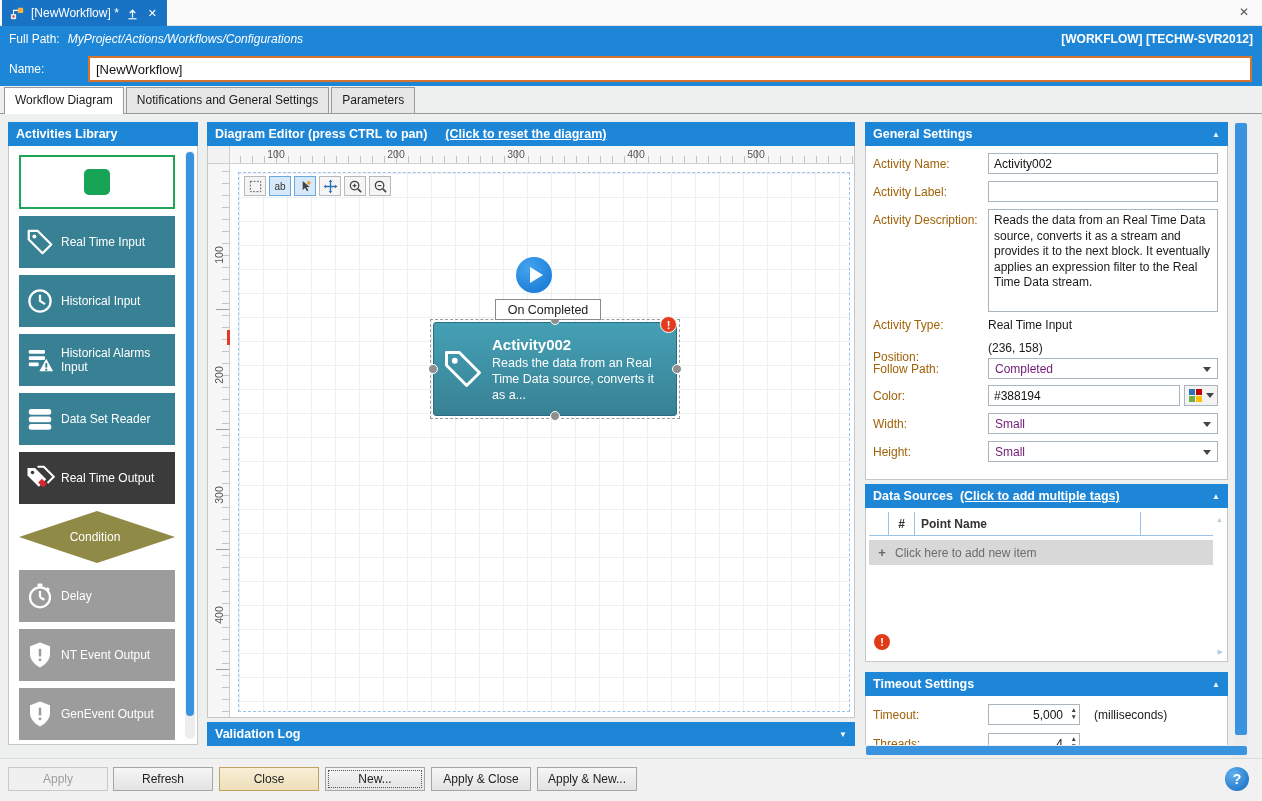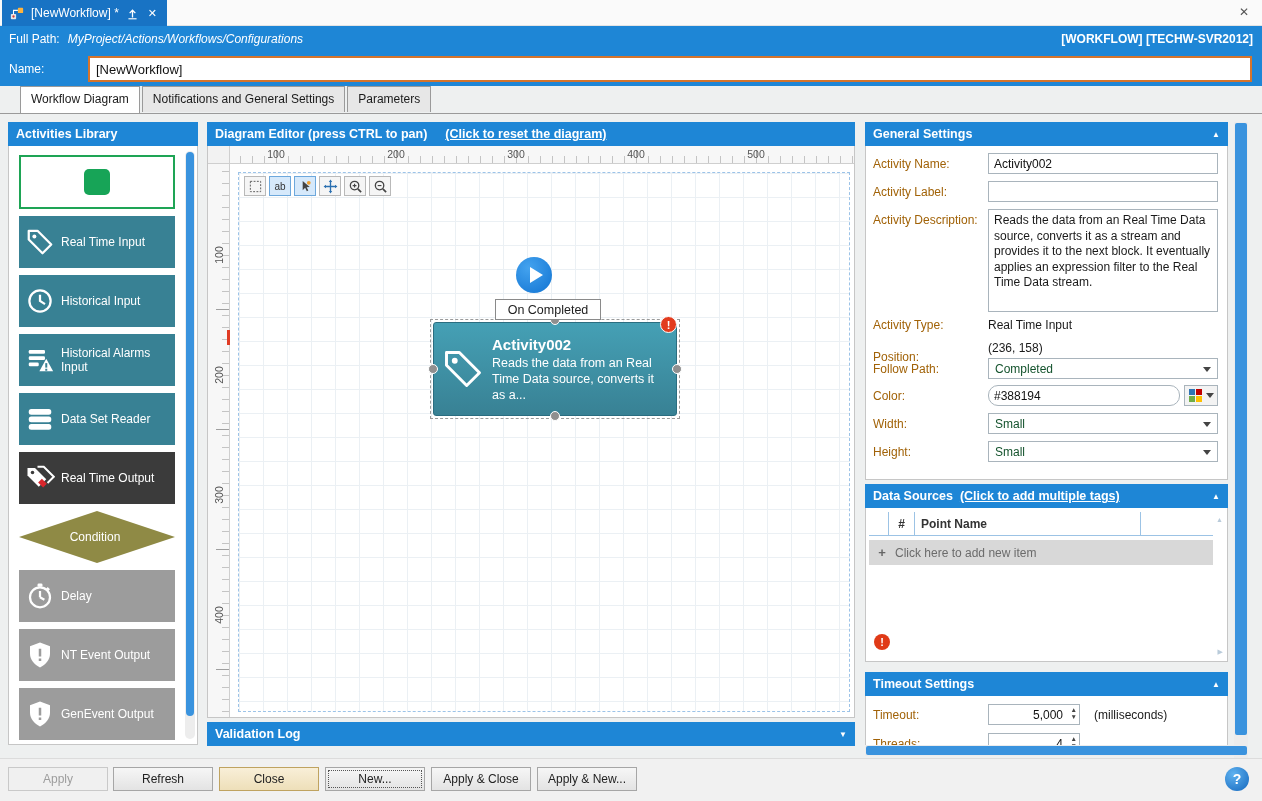--- a/index.html
+++ b/index.html
@@ -16,21 +16,21 @@
 
 .pathbar{position:absolute;left:0;top:26px;width:100%;height:26px;background:#1e86d6;color:#fff;display:flex;align-items:center;font-size:12px;padding:0 9px}
 .pb-label{margin-right:8px}
 .pb-value{font-style:italic}
 .pb-context{margin-left:auto;font-weight:bold}
 .namebar{position:absolute;left:0;top:52px;width:100%;height:34px;background:#1e86d6;color:#fff;font-size:12px}
 .name-label{position:absolute;left:9px;top:10px}
 .name-input{position:absolute;left:88px;top:4px;width:1164px;height:26px;border:2px solid #d5742c;background:#fff;font-size:13px;padding:0 6px;font-family:inherit;color:#111}
 
 
-.tabstrip{position:absolute;left:0;top:86px;width:100%;height:28px;background:#eef0f0;border-bottom:1px solid #9a9a9a;display:flex;align-items:flex-start;padding-left:20px}
+.tabstrip{position:absolute;left:0;top:86px;width:100%;height:28px;background:#eef0f0;border-bottom:1px solid #9a9a9a;display:flex;align-items:center;padding-left:4px}
 .tab{font-size:12px;padding:5px 10px 6px;border:1px solid #9a9a9a;border-bottom:none;background:#e7e7e7;margin-right:2px;color:#1a1a1a;cursor:pointer;white-space:nowrap}
 .tab.active{background:#fff;position:relative;margin-bottom:-1px;padding-bottom:7px}
 
 
 .phead{height:24px;background:#1e86d6;color:#fff;font-size:12.5px;font-weight:bold;display:flex;align-items:center;padding:0 8px;position:relative}
 .phead .chev{position:absolute;right:8px;font-size:8px;font-weight:normal;cursor:pointer}
 .phead .hlink{text-decoration:underline;cursor:pointer;margin-left:18px;font-weight:bold}
 .pbody{position:absolute;left:0;top:24px;right:0;bottom:0;background:#fff;border:1px solid #c6c6c6;border-top:none}
 
 
@@ -81,21 +81,21 @@
 
 
 .vlog{position:absolute;left:207px;top:722px;width:648px;height:24px}
 
 
 .gs-panel{position:absolute;left:865px;top:122px;width:363px;height:358px}
 .gs-label{position:absolute;left:7px;font-size:12px;color:#a16207}
 .gs-input{position:absolute;left:122px;width:230px;height:21px;border:1px solid #a9b4bc;font-size:12px;padding:0 5px;font-family:inherit;background:#fff;color:#111}
 .gs-textarea{position:absolute;left:122px;top:63px;width:230px;height:103px;border:1px solid #a9b4bc;font-size:12px;line-height:1.3;padding:3px 5px;font-family:inherit;resize:none;color:#1a1a1a;overflow:hidden}
 .gs-text{position:absolute;left:122px;font-size:12px;color:#1a1a1a}
-.gs-select{position:absolute;left:122px;width:230px;height:21px;border:1px solid #a9b4bc;background:#fff;font-size:12px;display:flex;align-items:center;padding:0 18px 0 6px;cursor:pointer;color:#14532d}
+.gs-select{position:absolute;left:122px;width:230px;height:21px;border:1px solid #a9b4bc;background:#fff;font-size:12px;display:flex;align-items:center;padding:0 18px 0 6px;cursor:pointer;color:#701a75}
 .gs-select::after{content:"";position:absolute;right:6px;top:8px;border:4px solid transparent;border-top:5px solid #444}
 .cp-btn{position:absolute;left:318px;width:34px;height:21px;border:1px solid #a9b4bc;background:#f3f3f3;display:flex;align-items:center;justify-content:center;gap:4px;cursor:pointer}
 .cp-grid{display:grid;grid-template-columns:6px 6px;grid-template-rows:6px 6px;gap:1px}
 .cp-grid i{display:block}
 .cp-tri{width:0;height:0;border:4px solid transparent;border-top:5px solid #444;margin-top:4px}
 
 .ds-panel{position:absolute;left:865px;top:484px;width:363px;height:178px}
 .ds-header{position:absolute;left:3px;top:4px;right:14px;height:24px;display:flex;border-bottom:1px solid #9cc3e5;font-size:12px;font-weight:bold;color:#333;background:#fff}
 .ds-c1{width:20px;border-right:1px solid #9cc3e5}
 .ds-c2{width:26px;display:flex;align-items:center;justify-content:center;border-right:1px solid #9cc3e5}
@@ -400,21 +400,21 @@
 
       <span class="gs-label" style="top:204px">Position:</span>
       <span class="gs-text" style="top:195px">(236, 158)</span>
 
       <span class="gs-label" style="top:216px">Follow Path:</span>
       <div class="gs-select" style="top:212px">
         <span>Completed</span>
       </div>
 
       <span class="gs-label" style="top:243px">Color:</span>
-      <input class="gs-input" style="top: 239px; width: 192px; border-radius: 10px;" value="#388194">
+      <input class="gs-input" style="top: 239px; width: 192px;" value="#388194">
       <div class="cp-btn" style="top:239px">
         <span class="cp-grid">
           <i style="background:#2e74b5"></i>
             <i style="background:#c00000"></i>
             <i style="background:#70ad47"></i>
             <i style="background:#ffc000"></i>
         </span>
         <span class="cp-tri"></span>
       </div>
 

